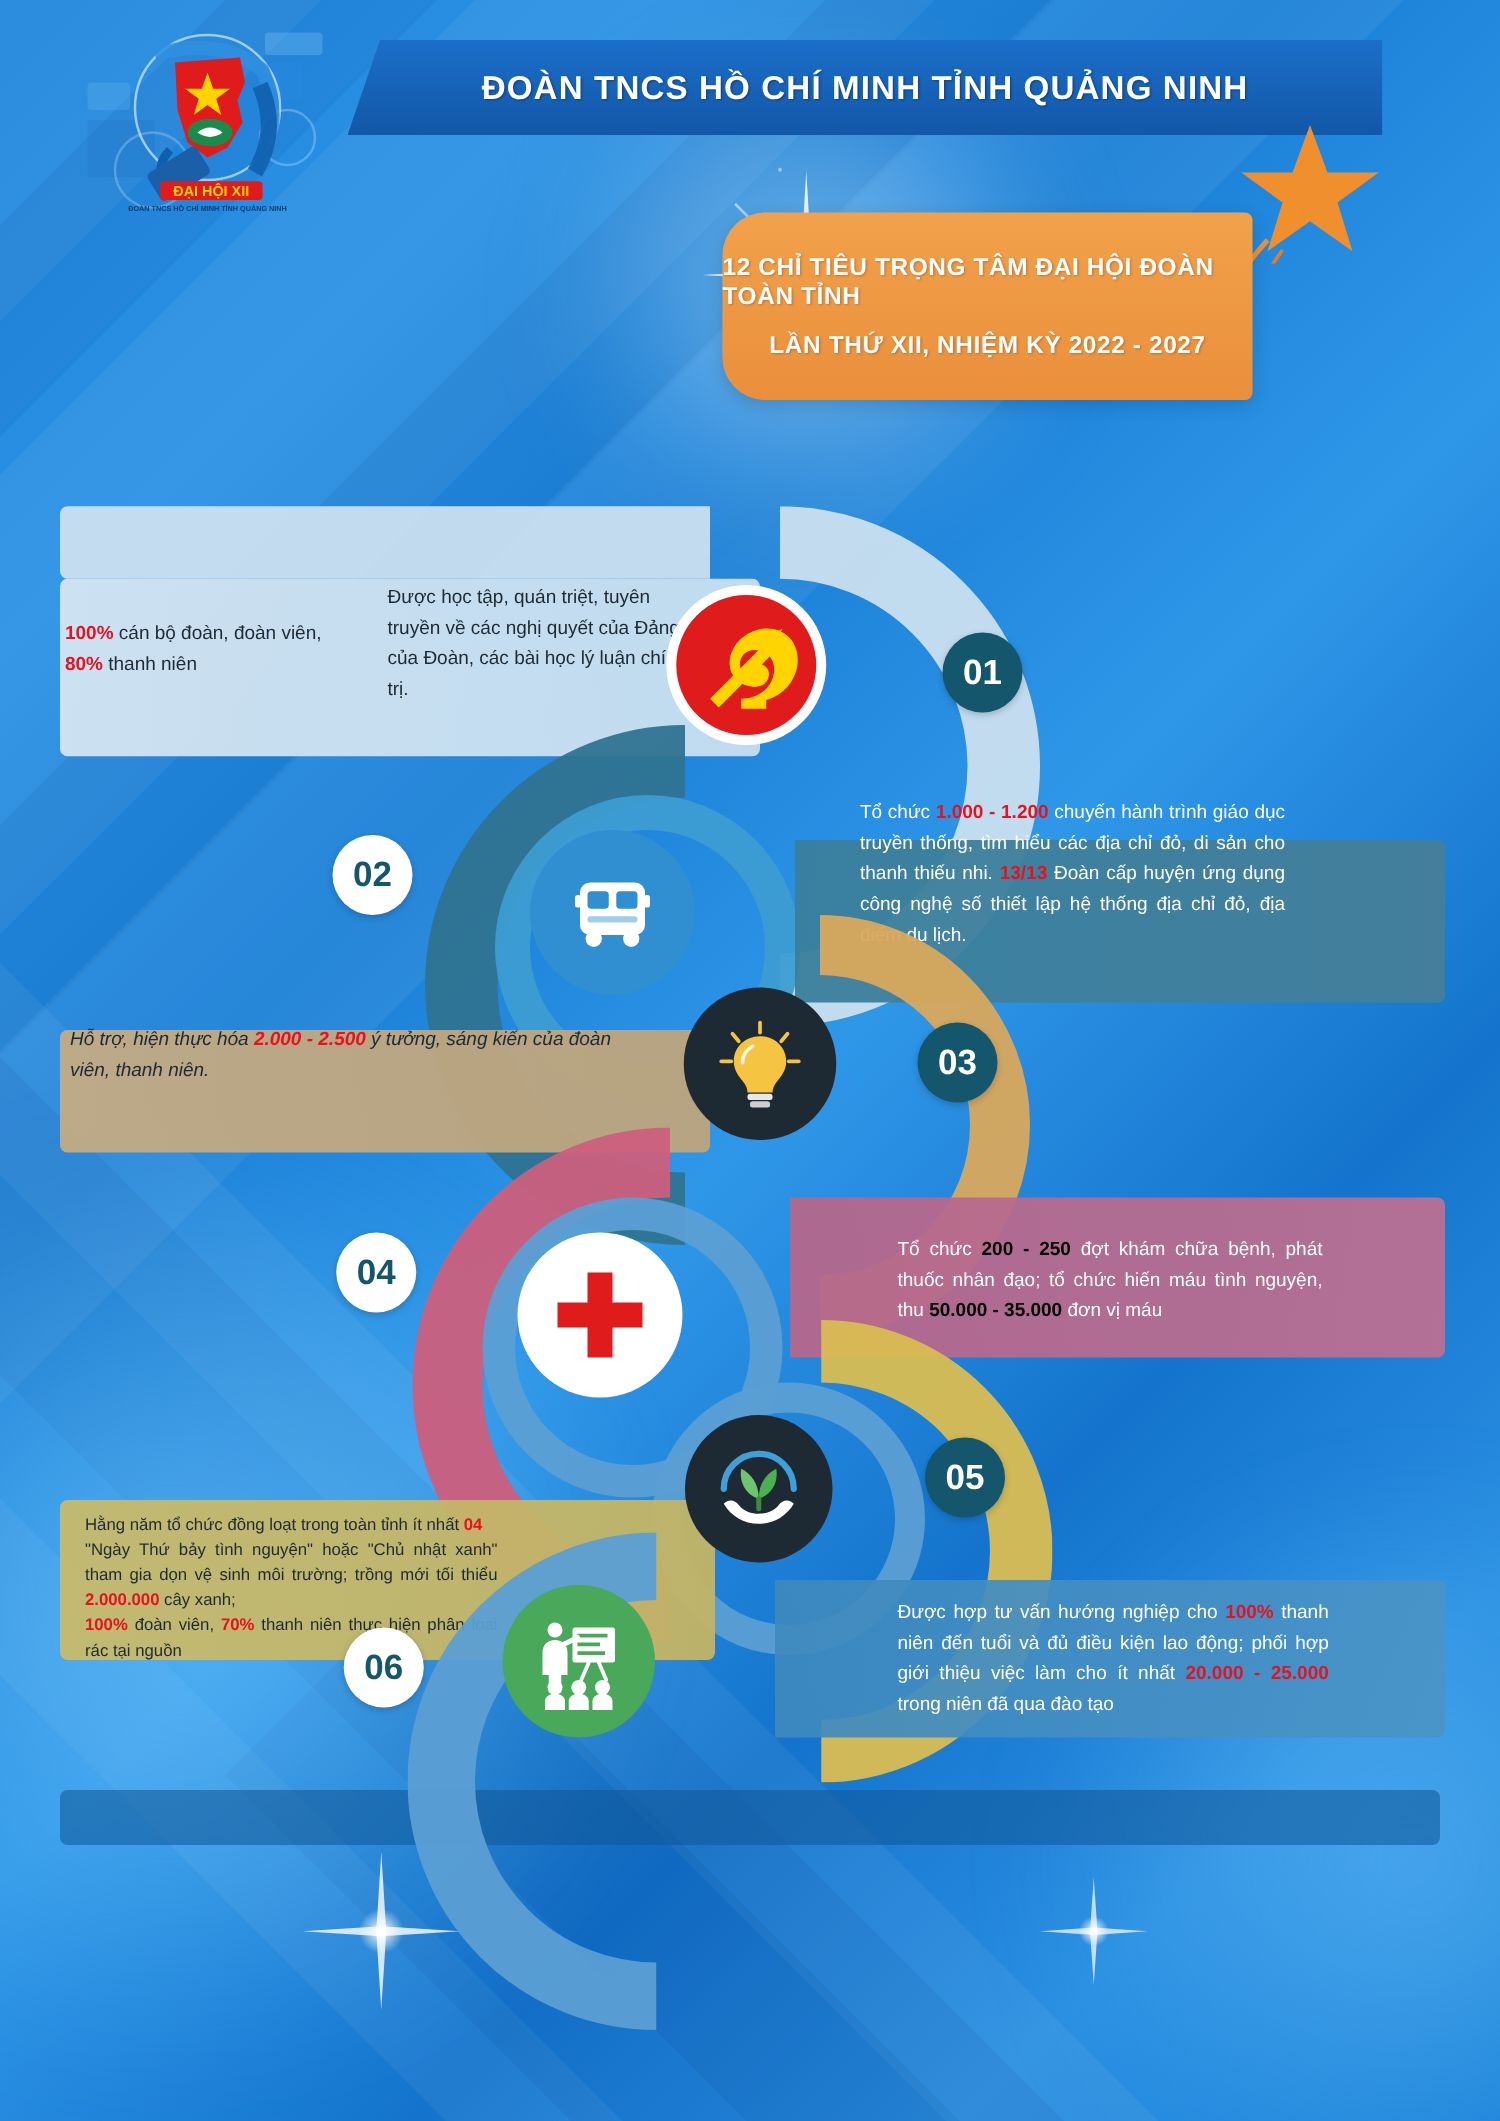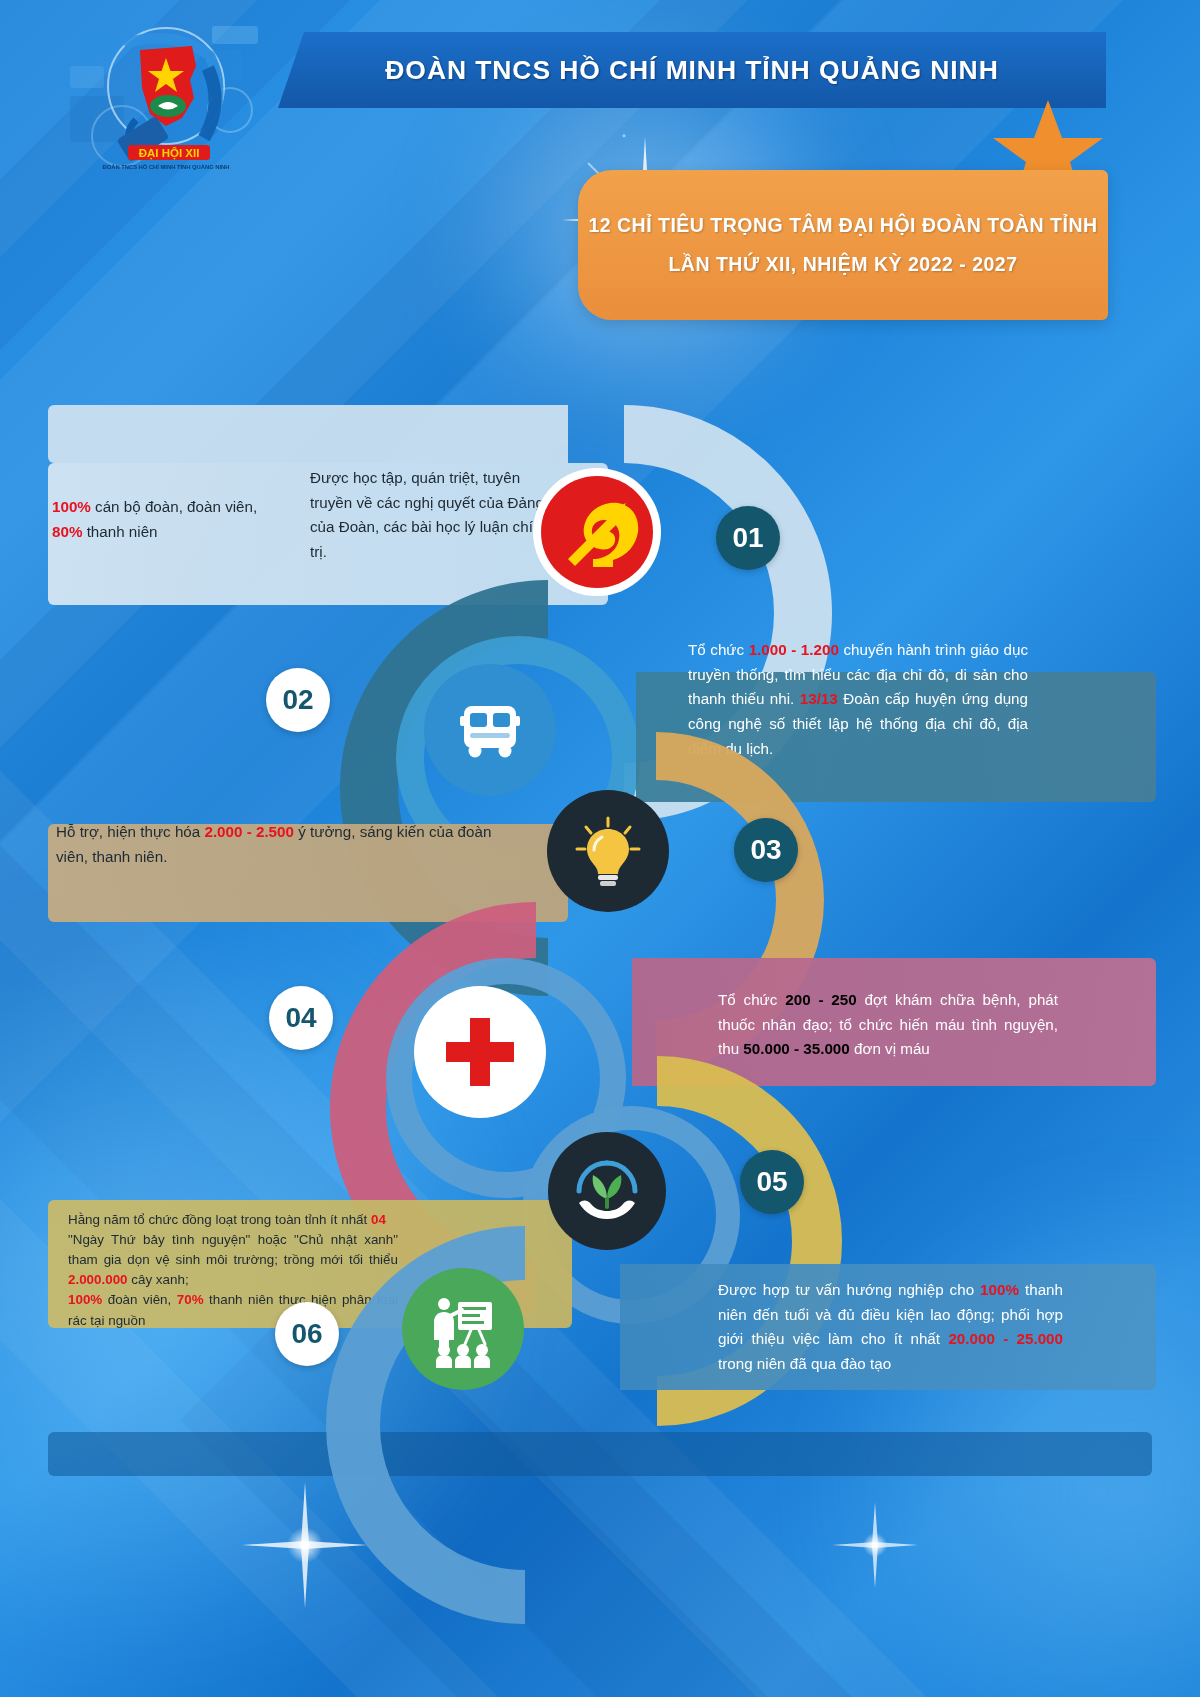--- a/index.html
+++ b/index.html
@@ -24,21 +24,21 @@
      background:rgba(15,86,150,.55);}
   
   .logo{position:absolute;left:62px;top:14px;width:210px;height:160px;}
   .title-banner{position:absolute;left:278px;top:32px;width:828px;height:76px;
     background:linear-gradient(180deg,#1b6fc9 0%,#1357a8 100%);
     clip-path:polygon(26px 0,828px 0,828px 76px,0 76px);
     display:flex;align-items:center;justify-content:center;
     box-shadow:0 3px 10px rgba(0,0,0,.18);}
   .title-banner span{color:#fff;font-size:26.5px;font-weight:bold;letter-spacing:.9px;
     text-shadow:1px 1px 2px rgba(0,0,0,.35);}
-  .subtitle-card{position:absolute;left:578px;top:170px;width:530px;height:150px;
+  .subtitle-card{position:absolute;left:578px;top:170px;width:424px;height:150px;
     background:linear-gradient(180deg,#f2a14b 0%,#ea8f3c 100%);
     border-radius:34px 6px 6px 34px;
     display:flex;flex-direction:column;align-items:center;justify-content:center;gap:16px;
     box-shadow:0 4px 14px rgba(0,0,0,.15);}
   .subtitle-card span{color:#fff;font-size:19.5px;font-weight:bold;letter-spacing:.5px;
      text-shadow:1px 1px 2px rgba(0,0,0,.22);}
   .orange-star{position:absolute;left:990px;top:96px;width:115px;height:115px;}
 
   
   .ring{position:absolute;border-radius:50%;}
@@ -171,21 +171,21 @@
 <div class="icon-circle" style="left:533px;top:468px;width:128px;height:128px;background:#fff;">
   <svg width="118" height="118" viewBox="0 0 118 118">
     <circle cx="59" cy="59" r="56" fill="#e01b1b"></circle>
     <g fill="#ffd400">
       <path d="M72 30 c-14 2 -24 12 -26 24 c-2 11 5 20 16 22 c8 2 14 -2 15 -8 c1 -5 -2 -9 -8 -10 c-5 -1 -8 1 -8 4 c0 2 1 3 3 3 c-4 3 -9 0 -10 -5 c-1 -7 4 -13 12 -13 c10 0 17 8 15 19 c-2 12 -13 20 -26 20 l0 8 l20 0 l0 -7 c14 -4 23 -15 25 -28 C102 41 90 28 72 30 Z"></path>
       <path d="M30 86 l10 -10 l38 -38 l7 7 l-38 38 l-10 10 l-7 -7 Z"></path>
       <path d="M80 34 l8 -4 l-4 8 l-7 -7 Z"></path>
     </g>
   </svg>
 </div>
-<div class="num-badge dk" style="left:716px;top:506px;">
+<div class="num-badge dk" style="left:754px;top:506px;">
   <span>01</span>
 </div>
 
 <div class="ring" style="left:340px;top:580px;width:300px;height:300px;border:58px solid #2f7391;
             clip-path:polygon(0 0,50% 0,50% 100%,0 100%);opacity:.95;"></div>
 <div class="ring" style="left:396px;top:636px;width:188px;height:188px;border:28px solid #3c9dd2;opacity:.95;"></div>
 <div class="panel" style="left:636px;top:672px;width:520px;height:130px;background:linear-gradient(90deg,#3a7f9c,#457f9a);border-radius:0 6px 6px 0;opacity:.95;"></div>
 <div class="panel" style="left:688px;top:638px;width:340px;">
   <p class="txt white" style="text-align:justify;"><span>Tổ chức </span><span class="red">1.000 - 1.200</span><span> chuyến hành trình giáo dục truyền thống, tìm hiểu các địa chỉ đỏ, di sản cho thanh thiếu nhi. </span><span class="red">13/13</span><span> Đoàn cấp huyện ứng dụng công nghệ số thiết lập hệ thống địa chỉ đỏ, địa điểm du lịch.</span></p>
 </div>
@@ -201,21 +201,21 @@
     <rect x="63" y="24" width="5" height="10" rx="2" fill="#fff"></rect>
   </svg>
 </div>
 <div class="num-badge" style="left:266px;top:668px;">
   <span>02</span>
 </div>
 
 <div class="ring" style="left:488px;top:732px;width:240px;height:240px;border:48px solid #d9a85c;
             clip-path:polygon(50% 0,100% 0,100% 100%,50% 100%);opacity:.95;"></div>
 <div class="panel" style="left:48px;top:824px;width:520px;height:98px;background:linear-gradient(90deg,#c3ab83,#bda47c);border-radius:6px;opacity:.95;"></div>
-<div class="panel" style="left:56px;top:820px;width:440px;">
+<div class="panel" style="left:56px;top:820px;width:440px;font-style:italic;">
   <p class="txt dark"><span>Hỗ trợ, hiện thực hóa </span><span class="red">2.000 - 2.500</span><span> ý tưởng, sáng kiến của đoàn viên, thanh niên.</span></p>
 </div>
 <div class="icon-circle" style="left:547px;top:790px;width:122px;height:122px;background:#1d2a33;">
   <svg width="78" height="78" viewBox="0 0 78 78">
     <g stroke="#f5c542" stroke-width="3" stroke-linecap="round">
       <line x1="39" y1="6" x2="39" y2="14"></line>
       <line x1="17" y1="15" x2="22" y2="21"></line>
       <line x1="61" y1="15" x2="56" y2="21"></line>
       <line x1="8" y1="37" x2="16" y2="37"></line>
       <line x1="70" y1="37" x2="62" y2="37"></line>

